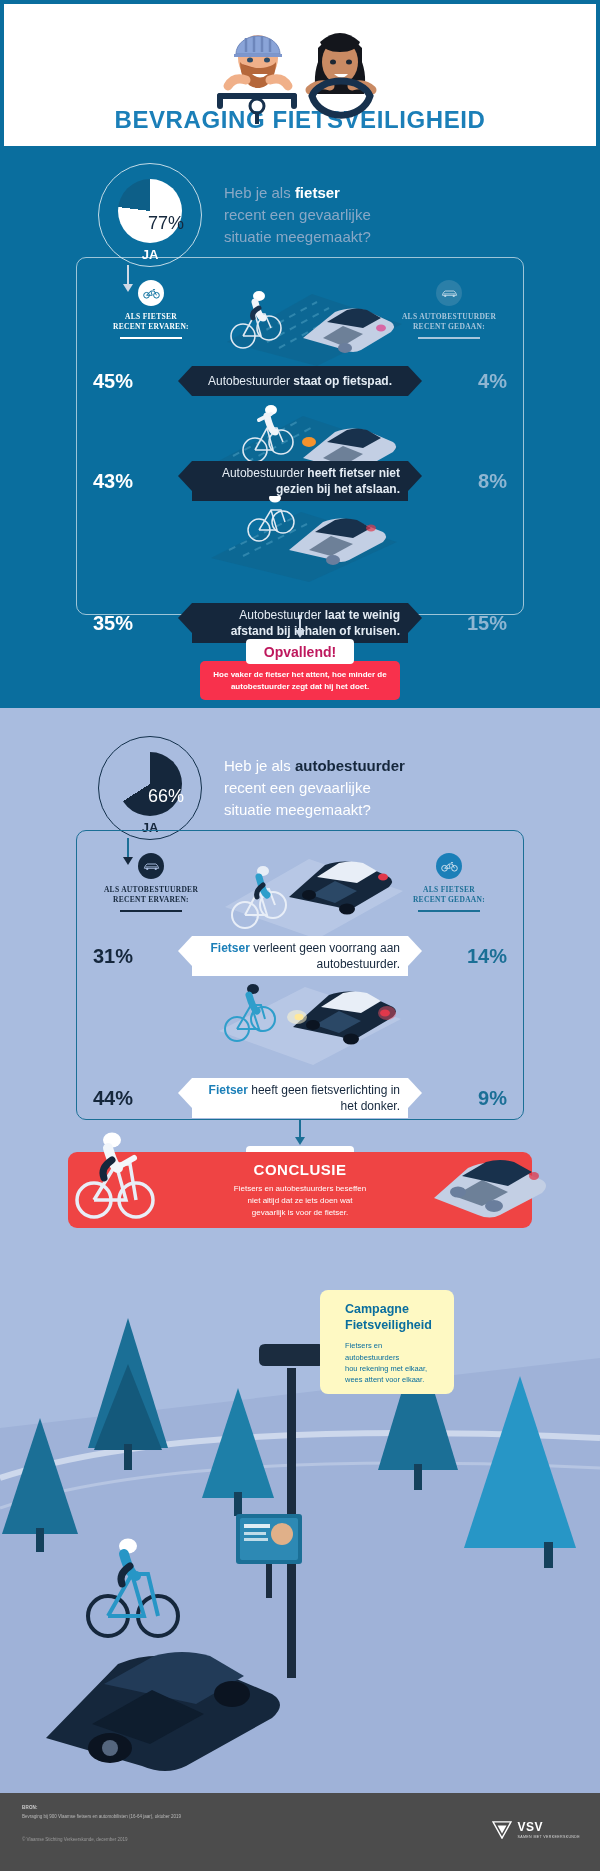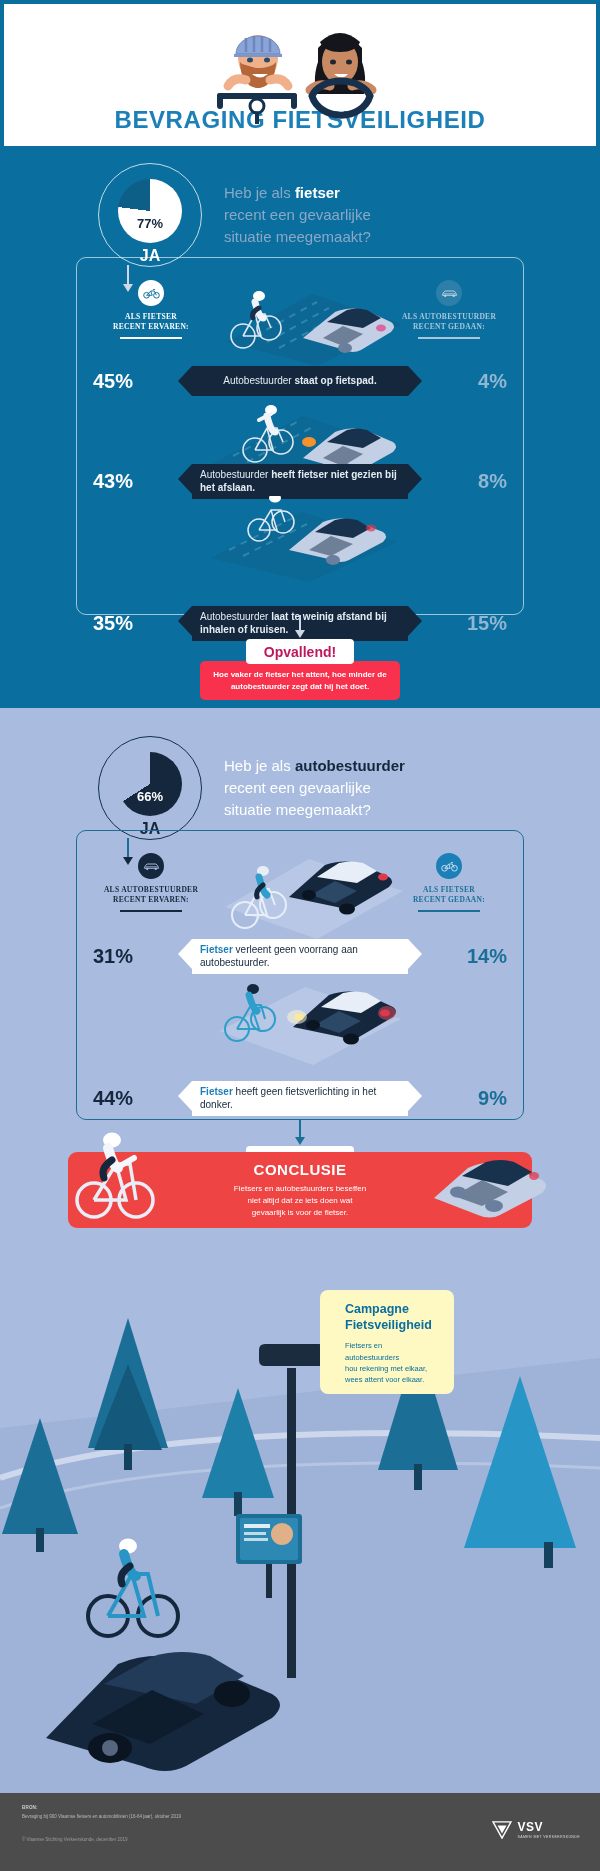--- a/index.html
+++ b/index.html
@@ -41,27 +41,27 @@
   .qblock { position:relative; display:flex; align-items:center; padding-left:98px; }
   .donut-wrap { position:relative; width:104px; height:104px; flex:none; }
   .donut-ring {
     position:absolute; inset:0; border-radius:50%; border:1px solid rgba(255,255,255,.75);
   }
   .donut-ring.dark { border-color:#12304b; }
   .donut {
     position:absolute; left:20px; top:16px; width:64px; height:64px; border-radius:50%;
   }
   .donut-lbl {
-    position:absolute; left:20px; top:16px; width:64px; height:64px;
+    position:absolute; left:36px; top:16px; width:64px; height:64px;
     display:flex; align-items:center; justify-content:center;
-    font-size:13px; font-weight:bold; padding-top:24px;
+    font-size:18px; font-weight:normal; padding-top:24px;
   }
   .donut-ja {
     position:absolute; left:0; right:0; top:84px; text-align:center;
-    font-size:16px; font-weight:bold;
+    font-size:13px; font-weight:bold;
   }
   .qtext { font-size:15px; line-height:1.45; font-weight:bold; margin-left:22px; }
   .qtext .thin { font-weight:normal; }
 
   .arrow-down { position:absolute; width:2px; background:#cfd9e6; }
   .arrow-head {
     position:absolute; width:0; height:0;
     border-left:5px solid transparent; border-right:5px solid transparent;
   }
 
@@ -87,22 +87,22 @@
   
   .srow {
     position:absolute; left:0; width:100%; height:34px;
     display:flex; align-items:center; justify-content:space-between; padding:0 16px;
   }
   .pct { font-size:20px; font-weight:bold; width:62px; }
   .pct.left { text-align:left; }
   .pct.right { text-align:right; }
   .stmt {
     position:relative; width:216px; min-height:30px;
-    display:flex; align-items:center; justify-content:center; text-align:left;
-    font-size:10px; line-height:1.35; padding:4px 8px;
+    display:flex; align-items:center; justify-content:center; text-align:right;
+    font-size:12px; line-height:1.35; padding:4px 8px;
   }
   .stmt .b { font-weight:bold; }
   .stmt::before, .stmt::after {
     content:""; position:absolute; top:0; width:0; height:0;
     border-top:15px solid transparent; border-bottom:15px solid transparent;
   }
   .stmt.t1::before { left:-14px; border-right:14px solid #15273c; }
   .stmt.t1::after  { right:-14px; border-left:14px solid #15273c; }
   .stmt.t2::before { left:-14px; border-right:14px solid #ffffff; }
   .stmt.t2::after  { right:-14px; border-left:14px solid #ffffff; }

